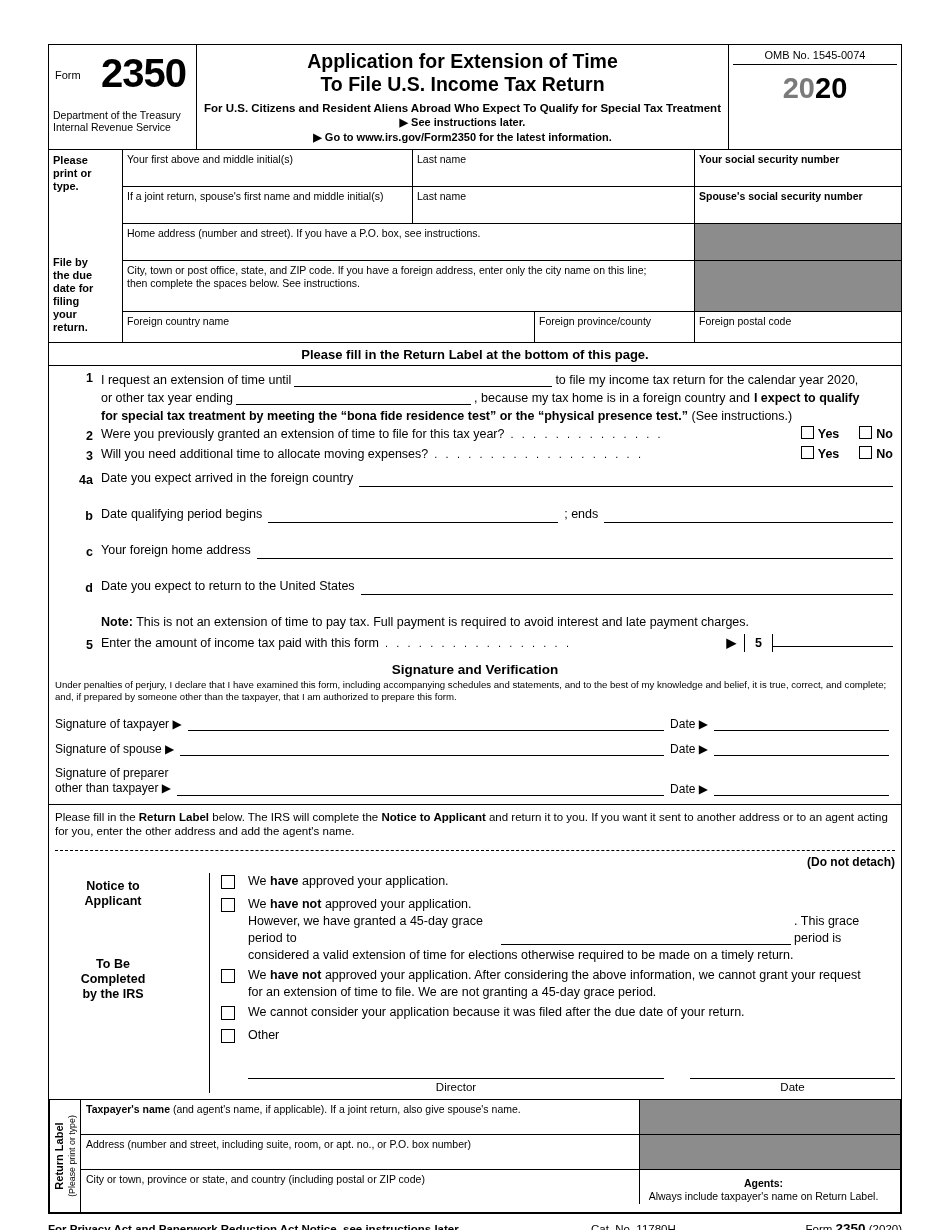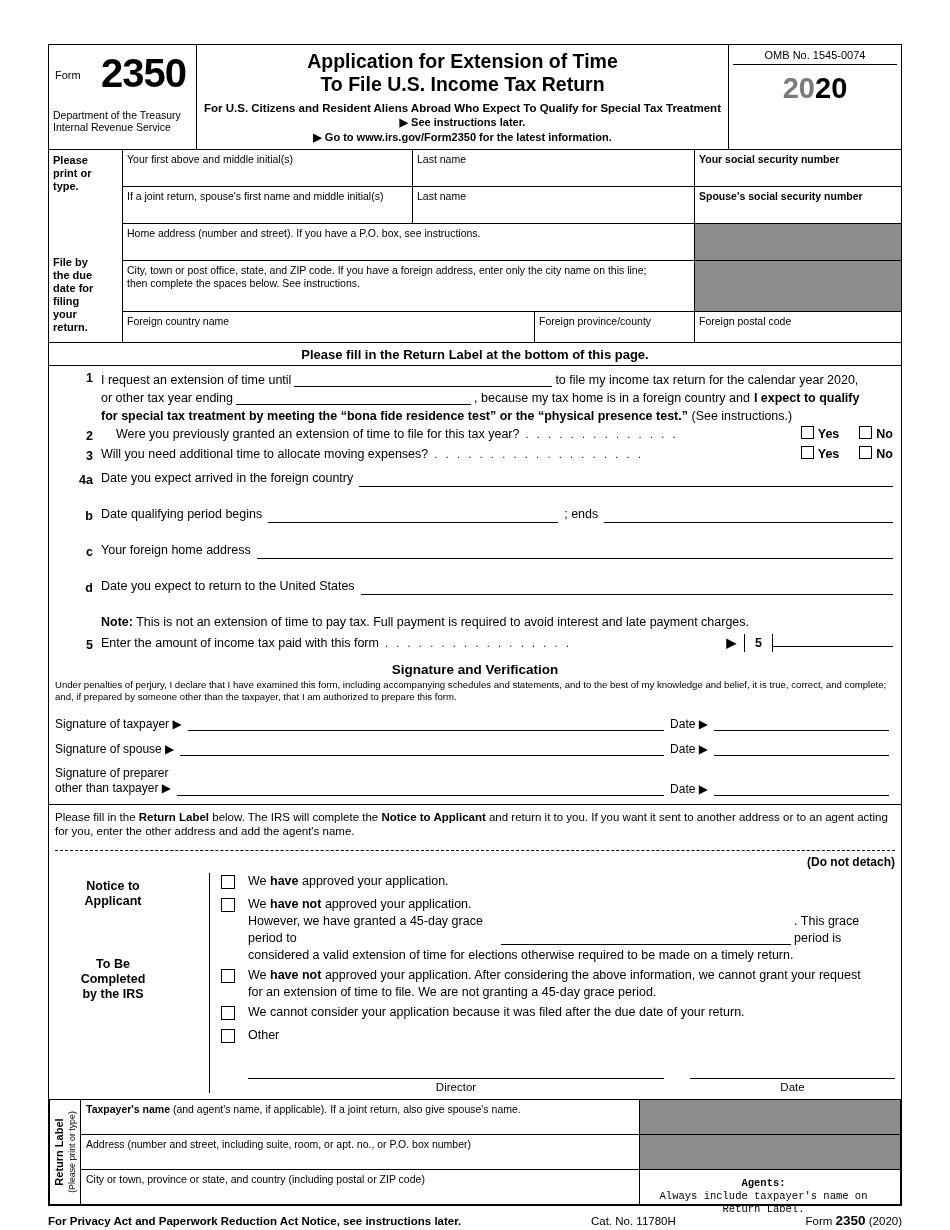--- a/index.html
+++ b/index.html
@@ -408,21 +408,21 @@
             </div>
             <div>
               <span class="b">for special tax treatment by meeting the “bona fide residence test” or the “physical presence test.”</span>
               <span>(See instructions.)</span>
             </div>
           </div>
         </div>
 
         <div class="row qrow">
           <div class="lnum">2</div>
-          <div class="ltext" style="display:flex;align-items:baseline;margin-left:15px;">
+          <div class="ltext" style="display:flex;align-items:baseline;">
             <span>Were you previously granted an extension of time to file for this tax year?</span>
             <span class="dots" style="flex:1 1 auto;margin:0 6px;overflow:hidden;white-space:nowrap;">. . . . . . . . . . . . . .</span>
             <span class="yn"><span class="cb"></span><span>Yes</span></span>
             <span class="yn" style="margin-left:18px;"><span class="cb"></span><span>No</span></span>
           </div>
         </div>
 
         <div class="row qrow">
           <div class="lnum">3</div>
           <div class="ltext" style="display:flex;align-items:baseline;">
@@ -587,21 +587,21 @@
           <div class="retrow">
             <div class="retcell retcell-l"><span class="b">Taxpayer's name</span><span> (and agent's name, if applicable). If a joint return, also give spouse's name.</span></div>
             <div class="retcell retgray gray" style="height:34px;"></div>
           </div>
           <div class="retrow">
             <div class="retcell retcell-l">Address (number and street, including suite, room, or apt. no., or P.O. box number)</div>
             <div class="retcell retgray gray" style="height:34px;"></div>
           </div>
           <div class="retrow">
             <div class="retcell retcell-l">City or town, province or state, and country (including postal or ZIP code)</div>
-            <div class="retcell retgray" style="height:34px;font-family:Liberation Mono, monospace;">
+            <div class="retcell retgray" style="height:42px;">
               <div class="agents">
                 <span class="b">Agents:</span><br>
                 <span>Always include taxpayer's name on Return Label.</span>
               </div>
             </div>
           </div>
         </div>
       </div>
     </div>
 

